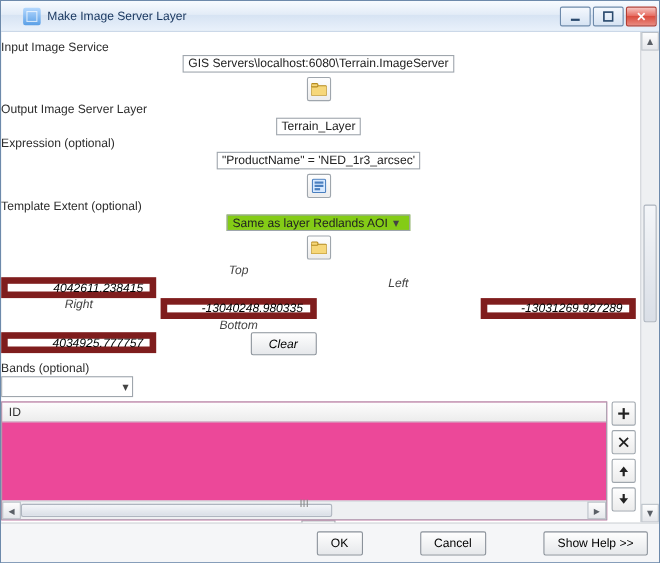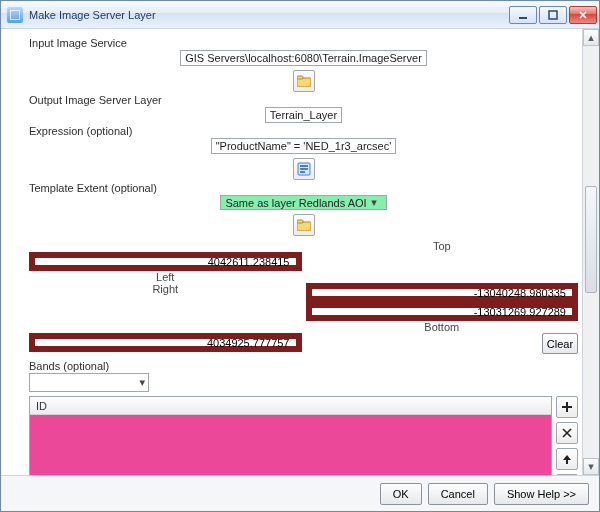--- a/index.html
+++ b/index.html
@@ -1,67 +1,67 @@
 <!DOCTYPE html>
 <html><head>
 <meta charset="utf-8">
 <style>
   * { box-sizing: border-box; font-family: "Segoe UI", Tahoma, sans-serif; font-size: 11px; }
   html,body { margin:0; padding:0; background:#fff; }
   .window { width:600px; height:512px; border:1px solid #6d8aab; background:#fff; position:relative; display:flex; flex-direction:column; }
-  .titlebar { height:28px; background:linear-gradient(#f7fbff,#e3ecf7 45%,#d6e3f3 46%,#e9f1fb); display:flex; align-items:center; padding:0 2px 0 6px; border-bottom:1px solid #c6d4e6; }
+  .titlebar { height:28px; background:linear-gradient(#f7fbff,#e3ecf7 45%,#d6e3f3 46%,#e9f1fb); display:flex; align-items:center; padding:0 2px 0 20px; border-bottom:1px solid #c6d4e6; }
   .titlebar .icon { width:16px; height:16px; margin-right:6px; display:inline-block; background:linear-gradient(#b5d9ff,#5a9fe6); border-radius:2px; position:relative; }
   .titlebar .icon:after{content:"";position:absolute;inset:3px;border:1px solid rgba(255,255,255,.7);}
   .titlebar .title { color:#17355d; flex:1; }
   .winbtns { display:flex; gap:2px; }
   .winbtn { width:28px; height:18px; border:1px solid #6d8aab; border-radius:2px; display:flex; align-items:center; justify-content:center; background:linear-gradient(#f4f8fd,#d6e3f3); color:#2a4a6e; cursor:default; }
   .winbtn.close { background:linear-gradient(#f6c5c1,#e76f64 45%,#d9493b 46%,#e98a80); color:#fff; border-color:#b33d32; }
   .winbtn svg { display:block; }
 
   .body { flex:1; display:flex; overflow:hidden; }
-  .content { flex:1; padding:6px 4px 4px 28px; overflow:hidden; position:relative; }
+  .content { flex:1; padding:6px 4px 4px 0; overflow:hidden; position:relative; }
   .vscroll { width:17px; background:#eef0f2; border-left:1px solid #d0d4d9; position:relative; }
   .vscroll .arrow { height:17px; background:linear-gradient(#fdfdfd,#e5e7eb); border:1px solid #bcc2c9; margin:0; display:flex; align-items:center; justify-content:center; color:#5a5f66; }
   .vscroll .track { position:absolute; top:17px; bottom:17px; left:0; right:0; }
   .vscroll .thumb { position:absolute; left:2px; right:2px; top:34%; height:26%; background:linear-gradient(#f4f6f9,#d9deE6); border:1px solid #aeb5bf; border-radius:2px; }
   .vscroll .abot { position:absolute; bottom:0; left:0; right:0; }
 
   .label { color:#2d2d2d; margin:2px 0 1px 0; }
   .row { display:flex; align-items:center; gap:4px; margin-bottom:2px;flex-direction:column; }
   .field { flex:1; height:19px; background:#fff; border:1px solid #9fa6ad; padding:1px 4px; color:#222; display:flex; align-items:center; overflow:hidden; }
   .btnIcon { width:22px; height:22px; border:1px solid #9fa6ad; background:linear-gradient(#fefefe,#ececec); display:flex; align-items:center; justify-content:center; border-radius:2px; }
   .btnIcon svg{display:block}
-  .dropdown { flex:1; height:21px; border:1px solid #9fa6ad; background:#86efac; display:flex; align-items:center; padding:0 4px; position:relative; }
+  .dropdown { flex:1; height:21px; border:1px solid #9fa6ad; background:#84cc16; display:flex; align-items:center; padding:0 4px; position:relative; }
   .dropdown .dd-text { flex:1; color:#222; }
   .dropdown .dd-arrow { width:15px; text-align:center; color:#444; }
 
   .extent { margin:4px 0 2px 0; }
-  .ext-grid { display:grid; grid-template-columns: 1fr 1fr; grid-template-rows:auto auto auto auto auto auto; column-gap:4px; }
+  .ext-grid { display:grid; grid-template-columns: 1fr 1fr 1fr 1fr; grid-template-rows:auto auto auto auto auto auto; column-gap:4px;font-style:italic; }
   .ext-lbl { text-align:center; color:#444; }
   .ext-in { height:19px; border:6px solid #7f1d1d; background:#fff; text-align:left; padding:1px 6px; display:flex; align-items:center; justify-content:flex-end; }
-  .clearbtn { width:36px; height:21px; border:1px solid #8b929a; background:linear-gradient(#fefefe,#e6e8eb); border-radius:2px; display:flex; align-items:center; justify-content:center; margin-left:auto; }
+  .clearbtn { width:60px; height:21px; border:1px solid #8b929a; background:linear-gradient(#fefefe,#e6e8eb); border-radius:2px; display:flex; align-items:center; justify-content:center; margin-left:auto; }
 
   .bands-dd { width:120px; height:19px; border:1px solid #9fa6ad; background:#fff; display:flex; align-items:center; padding:0 3px; }
   .bands-dd .dd-arrow{margin-left:auto;color:#444;}
 
   .listwrap { display:flex; gap:4px; margin-top:4px; }
   .listbox { flex:1; height:108px; border:1px solid #9fa6ad; background:#ec4899; position:relative; }
   .listbox .hdr { height:18px; background:linear-gradient(#fdfdfd,#ececec); border-bottom:1px solid #cfd3d8; padding:0 6px; display:flex; align-items:center; color:#333; }
   .listbox .hscroll { position:absolute; left:0; right:0; bottom:0; height:17px; background:#eef0f2; border-top:1px solid #d0d4d9; display:flex; }
   .listbox .hscroll .harrow{ width:17px; border:1px solid #bcc2c9; background:linear-gradient(#fdfdfd,#e5e7eb); display:flex; align-items:center; justify-content:center; color:#5a5f66;}
   .listbox .hscroll .htrack{flex:1; position:relative;}
   .listbox .hscroll .hthumb{position:absolute; top:2px; bottom:2px; left:0; width:55%; background:linear-gradient(#f4f6f9,#d9dee6); border:1px solid #aeb5bf; border-radius:2px;}
   .listbox .hscroll .hmark{position:absolute; left:50%; top:-3px; color:#888; font-size:10px; transform:translateX(-50%);}
   .listbtns { width:22px; display:flex; flex-direction:column; gap:4px; }
   .sqbtn { width:22px; height:22px; border:1px solid #9fa6ad; background:linear-gradient(#fefefe,#ececec); border-radius:2px; display:flex; align-items:center; justify-content:center; }
 
   .cellsize { text-align:right; }
 
   .footer { height:36px; border-top:1px solid #cfd3d8; background:#f5f6f8; display:flex; align-items:center; justify-content:flex-end; gap:6px; padding:0 10px; }
-  .fbtn { height:22px; padding:0 12px; border:1px solid #8b929a; background:linear-gradient(#fefefe,#e6e8eb); border-radius:2px; display:flex; align-items:center; justify-content:center; }
+  .fbtn { height:22px; padding:0 12px; border:1px solid #8b929a; background:linear-gradient(#fefefe,#e6e8eb); border-radius:2px; display:flex; align-items:center; justify-content:center;margin-left:46px; }
 </style>
 </head>
 <body>
 
 <div class="window">
   <div class="titlebar">
     <span class="icon"></span>
     <span class="title">Make Image Server Layer</span>
     <div class="winbtns">
       <div class="winbtn">

